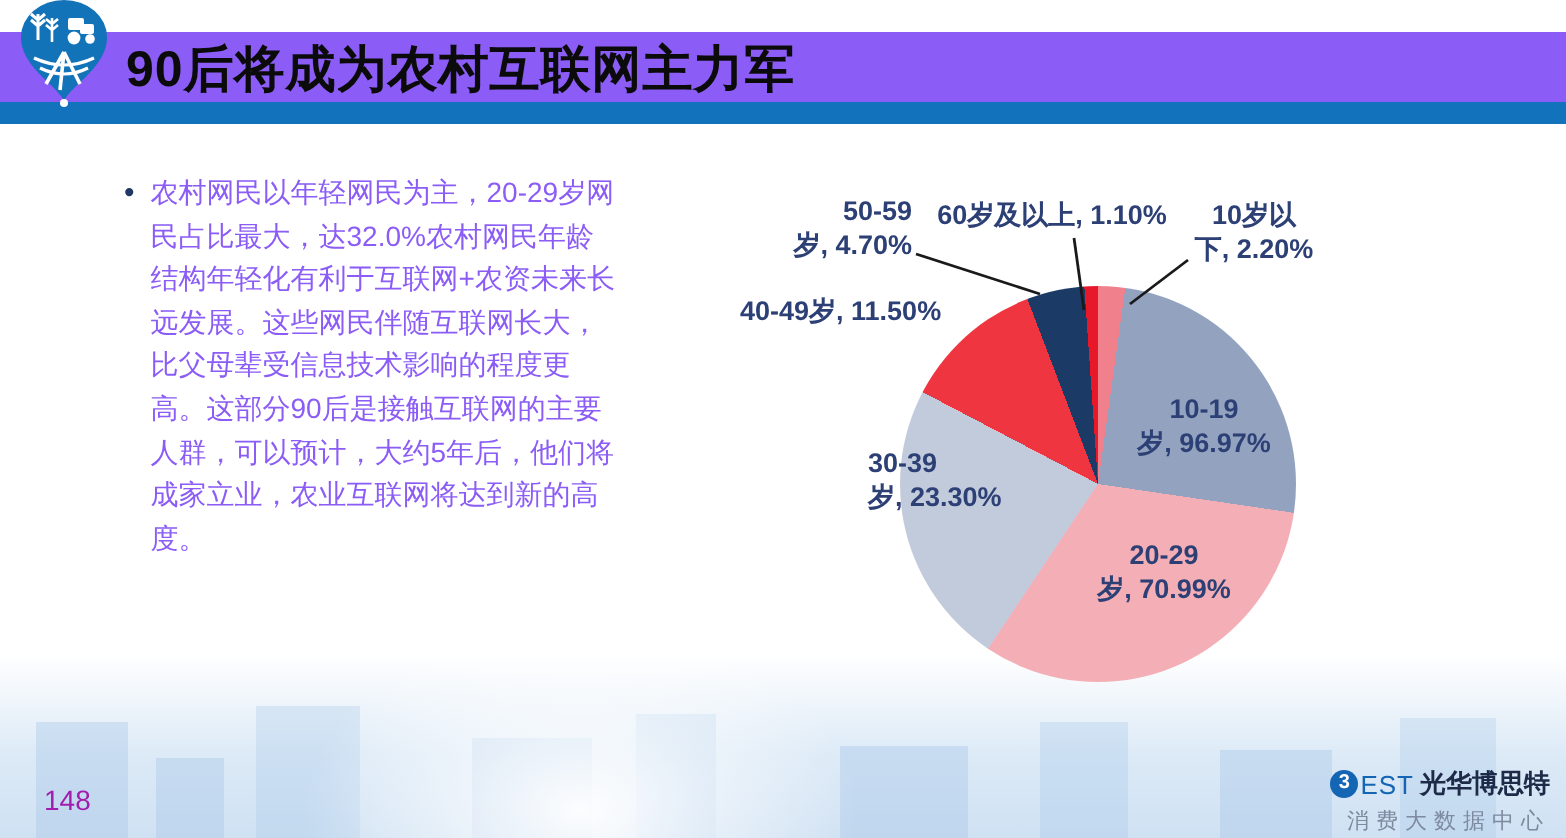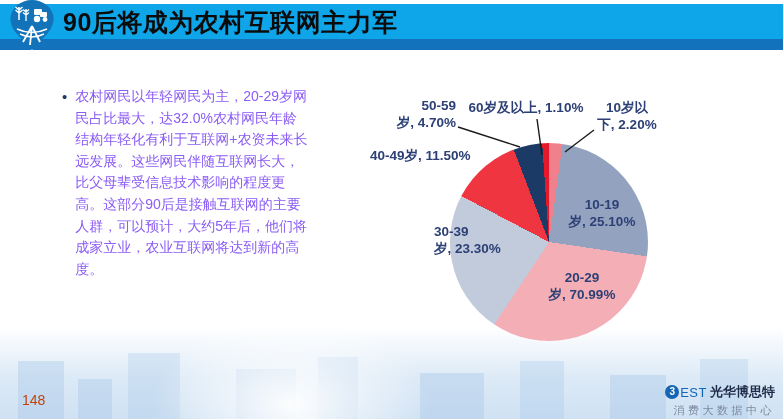--- a/index.html
+++ b/index.html
@@ -24,21 +24,21 @@
   .b6{left:420px;width:64px;height:46px;}
   .b7{left:520px;width:44px;height:58px;background:rgba(166,198,232,0.32);}
   .b8{left:610px;width:56px;height:44px;}
   .b9{left:700px;width:48px;height:60px;background:rgba(166,198,232,0.30);}
   .glow{
     position:absolute;left:150px;bottom:-10px;width:280px;height:120px;
     background:radial-gradient(ellipse at 50% 80%, rgba(255,255,255,0.95) 0%, rgba(255,255,255,0) 70%);
   }
 
   
-  .header{position:absolute;top:4px;left:0;right:0;height:46px;background:#0ea5e9;z-index:4;}
+  .header{position:absolute;top:16px;left:0;right:0;height:46px;background:#8b5cf6;z-index:4;}
   .header-bar{position:absolute;top:35px;left:0;right:0;height:11px;background:#1272BC;}
   .logo-balloon{position:absolute;top:0px;left:7px;width:50px;height:54px;z-index:6;}
   .page-title{
     position:absolute;left:63px;top:2px;z-index:5;
     font-size:25px;font-weight:bold;color:#0b0b0b;letter-spacing:0.5px;white-space:nowrap;
   }
 
   
   .bullet-block{position:absolute;left:62px;top:86px;width:256px;display:flex;z-index:3;}
   .bullet-glyph{color:#1F3864;font-size:15px;line-height:21.6px;margin-right:8px;flex:none;}
@@ -60,21 +60,21 @@
   }
   .pl-0{left:222px;top:15px;width:70px;text-align:center;}
   .pl-1{left:192px;top:112px;width:80px;text-align:center;}
   .pl-2{left:172px;top:185px;width:80px;text-align:center;}
   .pl-3{left:64px;top:139px;width:98px;text-align:left;}
   .pl-4{left:0px;top:63px;width:124px;text-align:left;}
   .pl-5{left:16px;top:13px;width:70px;text-align:right;}
   .pl-6{left:93px;top:15px;width:126px;text-align:center;}
 
   
-  .page-num{position:absolute;left:22px;top:392px;font-size:14px;color:#c2410c;z-index:5;}
+  .page-num{position:absolute;left:22px;top:392px;font-size:14px;color:#a21caf;z-index:5;}
   .footer-brand{position:absolute;right:8px;top:383px;z-index:5;text-align:right;}
   .brand-row{display:flex;align-items:center;justify-content:flex-end;}
   .brand-mark{
     width:14px;height:14px;border-radius:50%;background:#1565B5;color:#fff;
     font-size:10px;font-weight:bold;line-height:14px;text-align:center;flex:none;margin-right:1px;
   }
   .brand-latin{font-size:13px;font-weight:normal;color:#1565B5;letter-spacing:0.5px;margin-right:3px;}
   .brand-cn{font-size:13px;font-weight:bold;color:#1d2b49;}
   .brand-sub{margin-top:2px;font-size:11px;color:#7d8aa0;letter-spacing:3.5px;white-space:nowrap;}
 </style>
@@ -132,21 +132,21 @@
       <line x1="167" y1="34" x2="172" y2="70" stroke="#1a1a1a" stroke-width="1.4"></line>
       <line x1="224" y1="45" x2="195" y2="67" stroke="#1a1a1a" stroke-width="1.4"></line>
     </svg>
 
     <div class="plabel pl-0">
       <div>10岁以</div>
       <div>下, 2.20%</div>
     </div>
     <div class="plabel pl-1">
       <div>10-19</div>
-      <div>岁, 25.10%</div>
+      <div>岁, 96.97%</div>
     </div>
     <div class="plabel pl-2">
       <div>20-29</div>
       <div>岁, 70.99%</div>
     </div>
     <div class="plabel pl-3">
       <div>30-39</div>
       <div>岁, 23.30%</div>
     </div>
     <div class="plabel pl-4">

